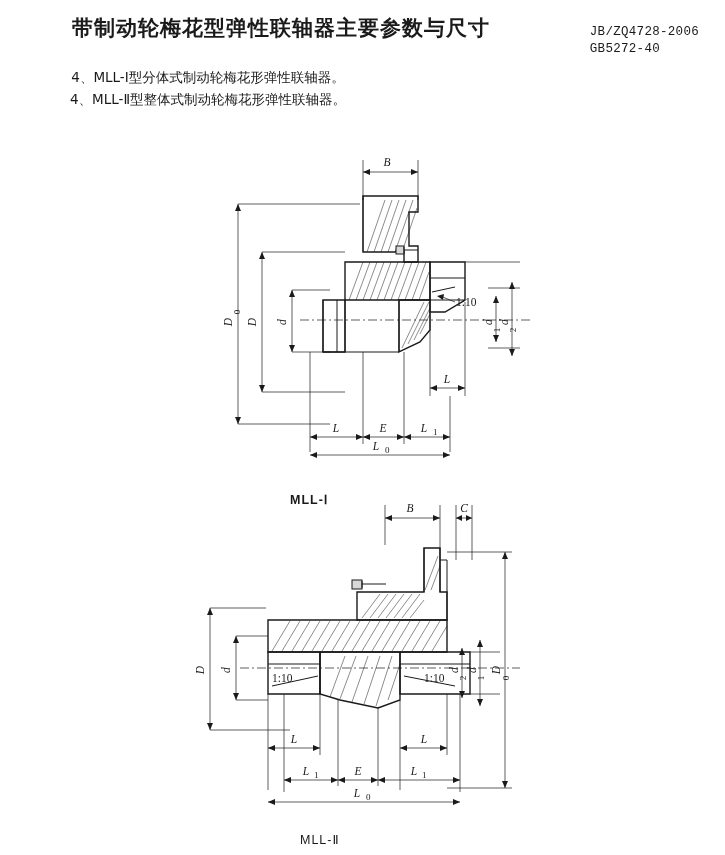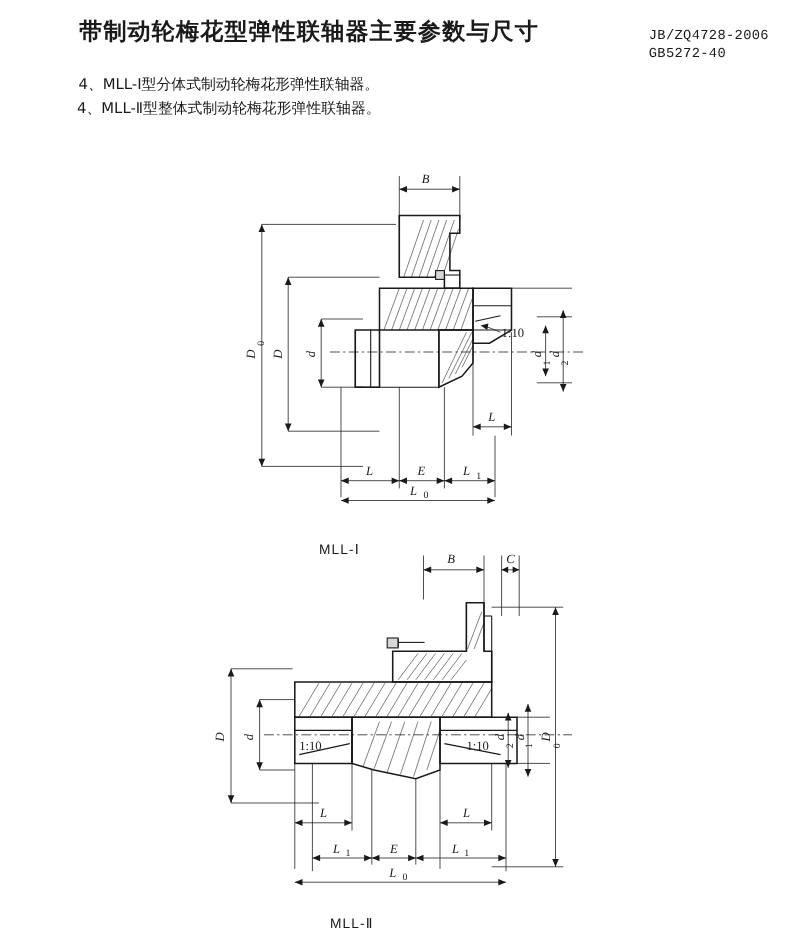--- a/index.html
+++ b/index.html
@@ -34,21 +34,21 @@
     font-family:"DejaVu Sans", sans-serif;
   }
   .notes div{white-space:nowrap;text-align:center;}
 
   .caption{
     position:absolute;
     font-size:12.5px;
     font-family:"Liberation Sans", sans-serif;
     letter-spacing:1px;
   }
-  #cap1{left:290px;top:492px;}
+  #cap1{left:290px;top:492px;font-weight:bold;}
   #cap2{left:300px;top:832px;}
 
   svg{position:absolute;left:0;top:0;}
   .ln{stroke:#1a1a1a;fill:none;stroke-width:1;}
   .ln2{stroke:#1a1a1a;fill:none;stroke-width:1.4;}
   .thin{stroke:#1a1a1a;fill:none;stroke-width:0.7;}
   .dash{stroke:#1a1a1a;fill:none;stroke-width:0.7;stroke-dasharray:9 3 2 3;}
   .hatch{stroke:#1a1a1a;stroke-width:0.5;}
   .fillgray{fill:#d8d8d8;stroke:#1a1a1a;stroke-width:1;}
   .lbl{font-family:"Liberation Serif", serif;font-size:11.5px;fill:#1a1a1a;}

